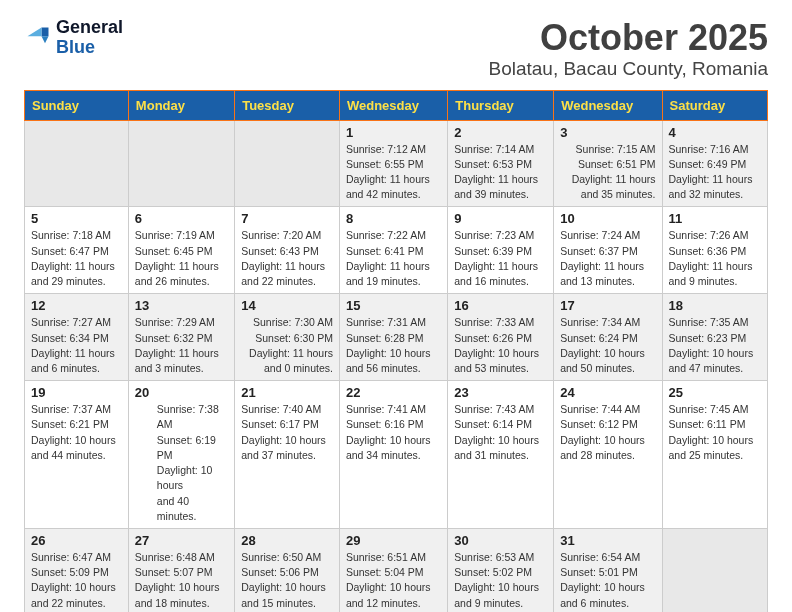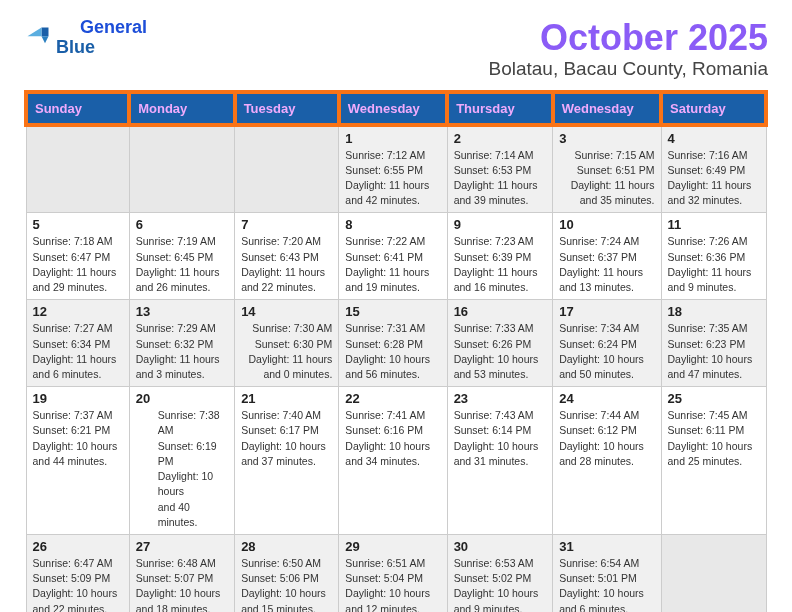--- a/index.html
+++ b/index.html
@@ -24,51 +24,51 @@
     .logo {
       display: flex;
       align-items: center;
       gap: 4px;
     }
     .logo-text {
       font-size: 18px;
       font-weight: bold;
       line-height: 1.1;
     }
-    .logo-general { color: #1d4ed8; margin-left: 24px; }
+    .logo-general { color: #0f172a; }
     .logo-blue { color: #1a5fa8; }
     .logo-icon {
       width: 28px;
       height: 28px;
     }
     .title-block {
       text-align: right;
     }
     .month-title {
       font-size: 36px;
       font-weight: bold;
-      color: #8b5cf6;
+      color: #404040;
       line-height: 1.1;
     }
     .location {
       font-size: 19px;
       color: #444;
     }
     .calendar {
       width: 100%;
       border-collapse: collapse;
       border: 1px solid #aaa;
     }
     .calendar th {
       background: #1a5fa8;
-      color: #f0abfc;
+      color: #fde047;
       text-align: left;
       font-size: 13px;
       padding: 7px 7px;
-      border: 4px solid #f97316;
+      border: 1px solid #f97316;
       font-weight: bold;
     }
     .calendar td {
       vertical-align: top;
       border: 1px solid #ccc;
       padding: 4px 6px;
       width: 113px;
       min-height: 80px;
       background: #fff;
       font-size: 11px;

